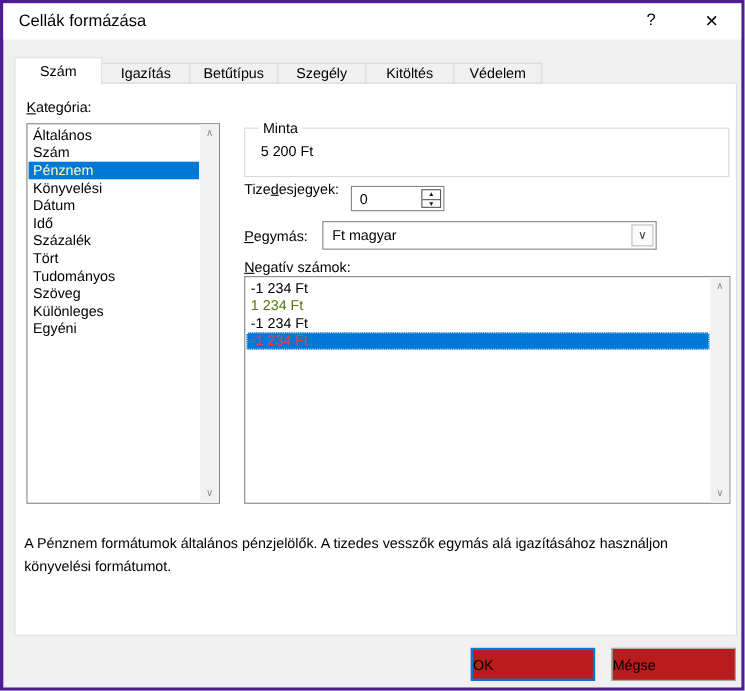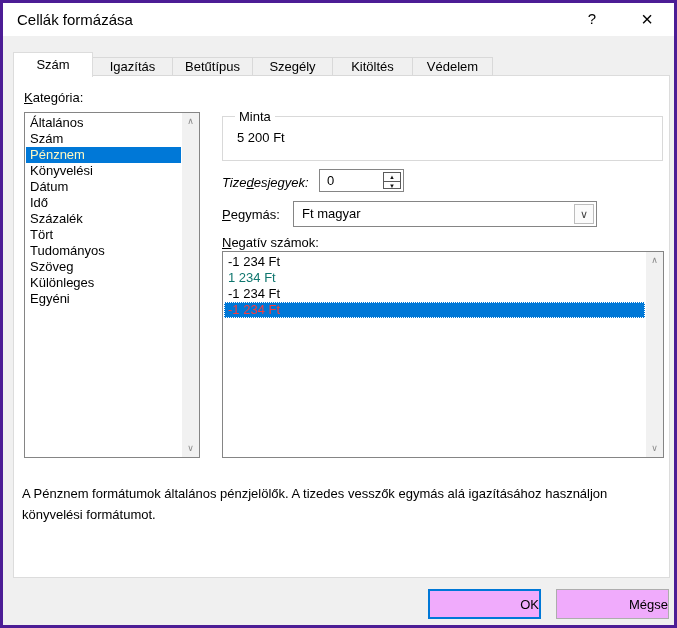--- a/index.html
+++ b/index.html
@@ -64,31 +64,31 @@
 
   
   .combo { position:absolute; left:279px; top:125px; width:304px; height:26px;
            background:#fff; border:1px solid #858585; }
   .combo-val { position:absolute; left:8px; top:0; line-height:24px; }
   .combo-btn { position:absolute; right:2px; top:2px; bottom:2px; width:20px;
                background:#fbfbfb; border:1px solid #bdbdbd; text-align:center;
                line-height:19px; font-size:11px; color:#444; }
 
   .neg-list { left:208px; top:175px; width:442px; height:207px; }
-  .neg-list li.red { color:#0f766e; }
+  .neg-list li.red { color:#4d7c0f; }
   .neg-list li.selected { background:#0078d7; color:#fa3b3b;
                           outline:1px dotted #fff; outline-offset:-1px; }
 
   .description { position:absolute; left:8px; top:407px; width:638px; font-size:13px;
                  line-height:21px; }
 
   
-  .btn { position:absolute; top:586px; width:113px; height:30px; background:#f0abfc;
+  .btn { position:absolute; top:586px; width:113px; height:30px; background:#b91c1c;
          border:1px solid #adadad; font:13px "Liberation Sans",sans-serif;
-         text-align:right; line-height:27px; }
+         text-align:left; line-height:27px; }
   .btn-ok { left:425px; border:2px solid #0078d7; }
   .btn-cancel { left:553px; }
 </style>
 </head>
 <body>
 
 <div class="dlg">
 
   <div class="titlebar">
     <div class="title">Cellák formázása</div>
@@ -128,21 +128,21 @@
         <div class="varr up">∧</div>
         <div class="varr down">∨</div>
       </div>
     </div>
 
     <div class="group">
       <div class="group-label">Minta</div>
       <div class="sample-val">5 200 Ft</div>
     </div>
 
-    <div class="lbl" style="left:208px; top:99px;font-style:italic;"><span>Tize</span><span class="mn">d</span><span>esjegyek:</span></div>
+    <div class="lbl" style="left:208px; top:88px;"><span>Tize</span><span class="mn">d</span><span>esjegyek:</span></div>
 
     <div class="spinner">
       <input class="spin-input" type="text" value="0" style="">
       <div class="spin-btns">
         <div class="spin-up">▲</div>
         <div class="spin-down">▼</div>
       </div>
     </div>
 
     <div class="lbl" style="left:208px; top:131px;"><span class="mn">P</span><span>egymás:</span></div>

